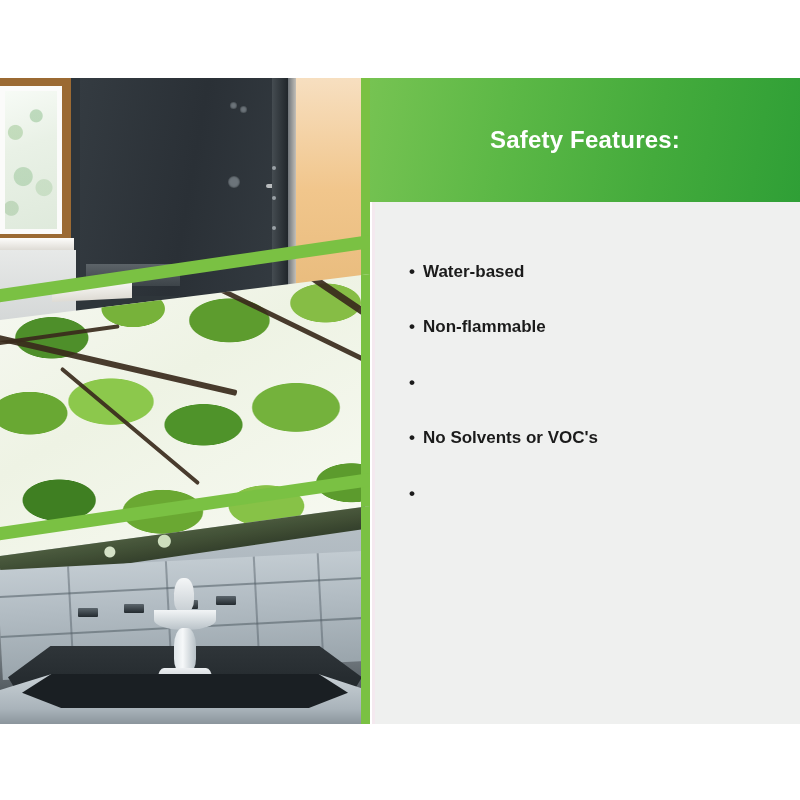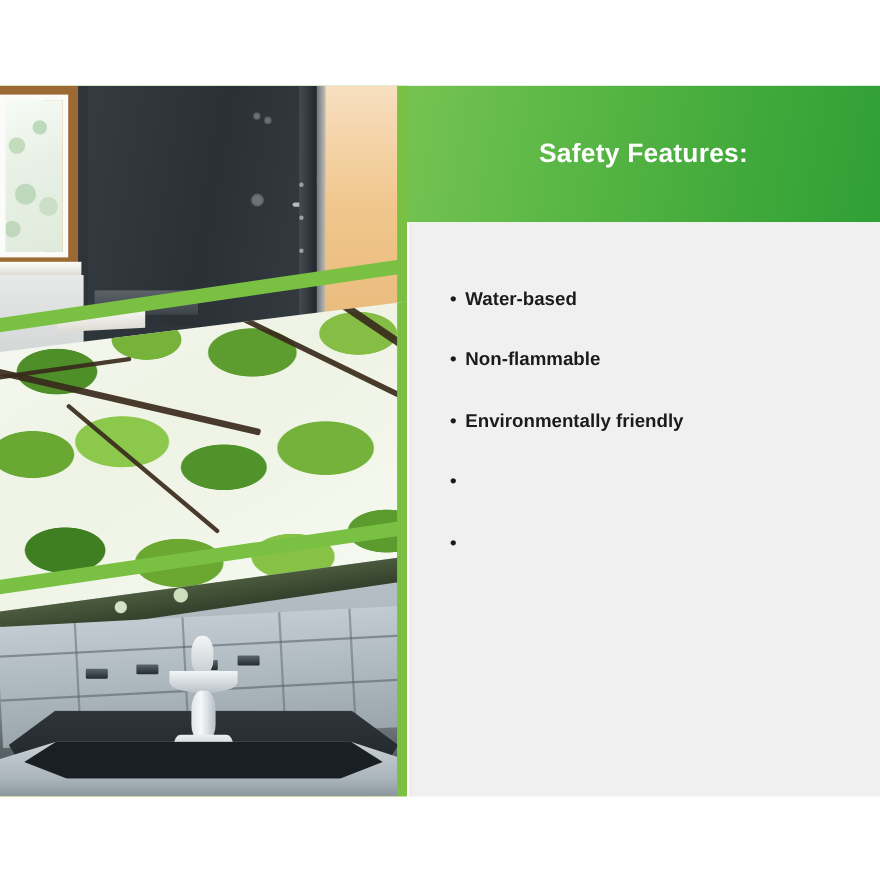--- a/index.html
+++ b/index.html
@@ -515,29 +515,29 @@
             <span class="feature-text">Water-based</span>
           </li>
 
           <li class="feature-item">
             <span class="feature-bullet">•</span>
             <span class="feature-text">Non-flammable</span>
           </li>
 
           <li class="feature-item">
             <span class="feature-bullet">•</span>
-            <span class="feature-text">Environmentally friendly</span>
+          </li>
+
+          <li class="feature-item">
+            <span class="feature-bullet">•</span>
+            <span class="feature-text">No Solvents or VOC's</span>
           </li>
 
           <li class="feature-item">
             <span class="feature-bullet">•</span>
           </li>
 
-          <li class="feature-item">
-            <span class="feature-bullet">•</span>
-          </li>
-
         </ul>
       </div>
     </div>
 
   </div>
 </div>
 
 </body></html>

